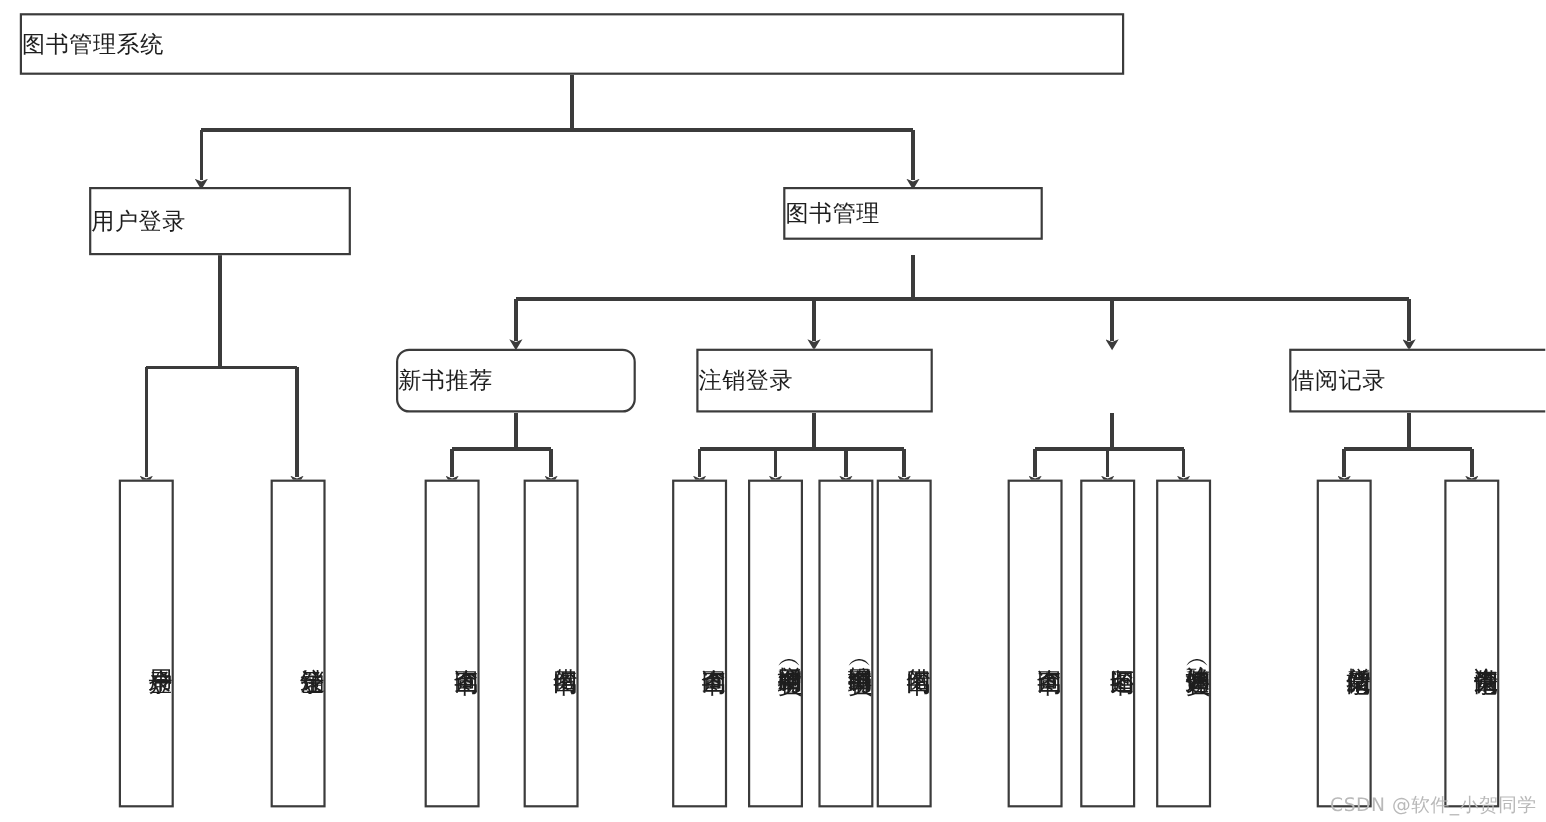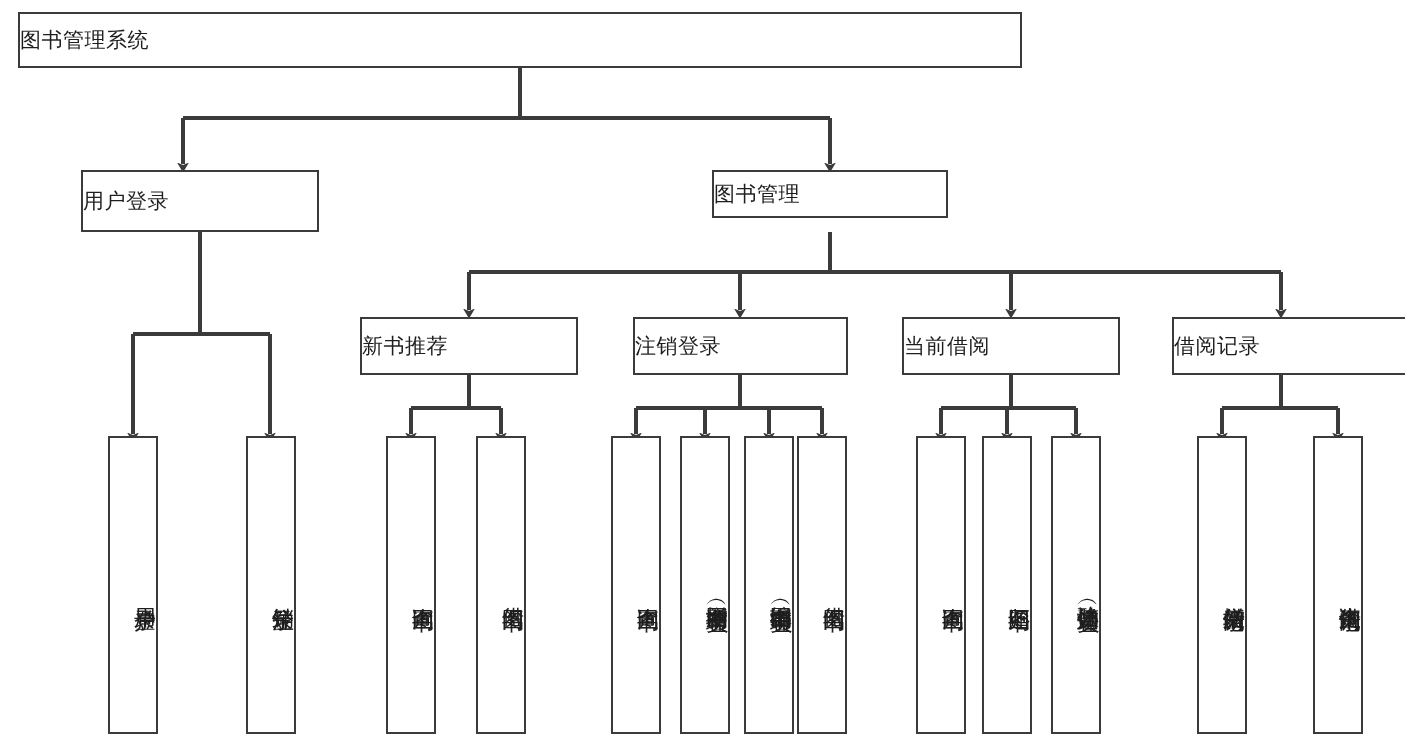--- a/index.html
+++ b/index.html
@@ -146,29 +146,26 @@
     <span>图书管理系统</span>
   </div>
 
   <div class="node horiz" style="left:81px; top:170px; width:238px; height:62px;">
     <span>用户登录</span>
   </div>
   <div class="node horiz" style="left:712px; top:170px; width:236px; height:48px;">
     <span>图书管理</span>
   </div>
 
-  <div class="node horiz" style="left:360px; top:317px; width:218px; height:58px;">
+  <div class="node horiz" style="left:360px; top:317px; width:218px; height:58px;border-radius:12px;">
     <span>新书推荐</span>
   </div>
   <div class="node horiz" style="left:633px; top:317px; width:215px; height:58px;">
     <span>注销登录</span>
   </div>
-  <div class="node horiz" style="left:902px; top:317px; width:218px; height:58px;">
-    <span>当前借阅</span>
-  </div>
   <div class="node horiz" style="left:1172px; top:317px; width:254px; height:58px;">
     <span>借阅记录</span>
   </div>
 
   <div class="node vert" style="left:108px; top:436px; width:50px; height:298px;">
     <span class="vtext">用户登录</span>
   </div>
   <div class="node vert" style="left:246px; top:436px; width:50px; height:298px;">
     <span class="vtext">注销登录</span>
   </div>
@@ -203,14 +200,15 @@
     <span class="vtext">确认归还（管理员）</span>
   </div>
 
   <div class="node vert" style="left:1197px; top:436px; width:50px; height:298px;">
     <span class="vtext">新增借阅记录</span>
   </div>
   <div class="node vert" style="left:1313px; top:436px; width:50px; height:298px;">
     <span class="vtext">查询借阅记录</span>
   </div>
 
+  <div id="watermark">CSDN @软件_小贺同学</div>
 
 </div>
 
 </body></html>

